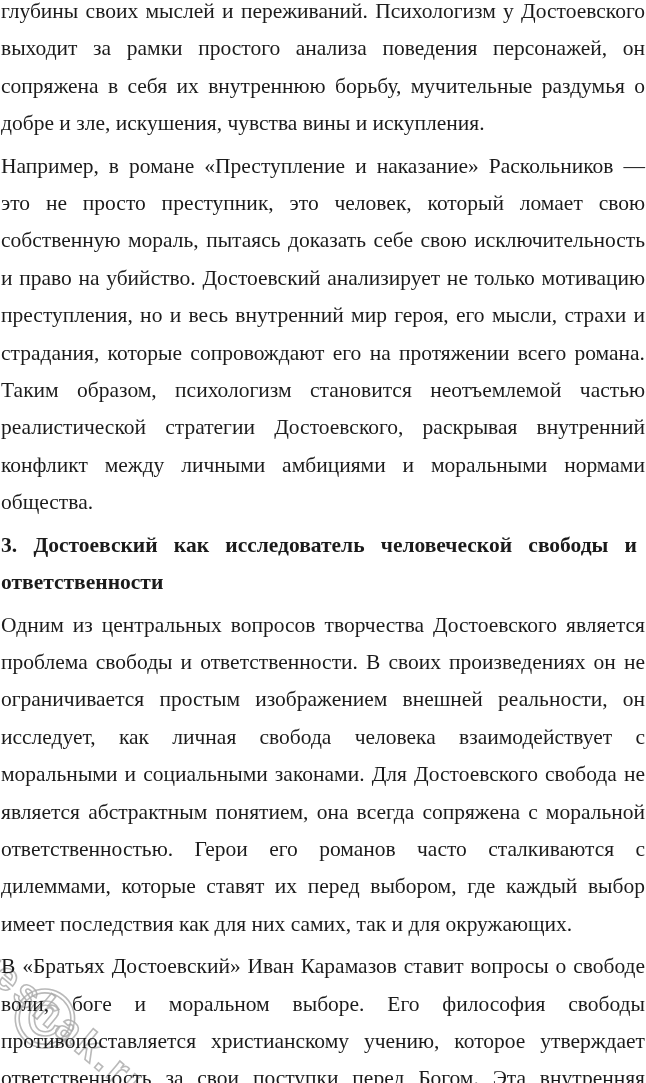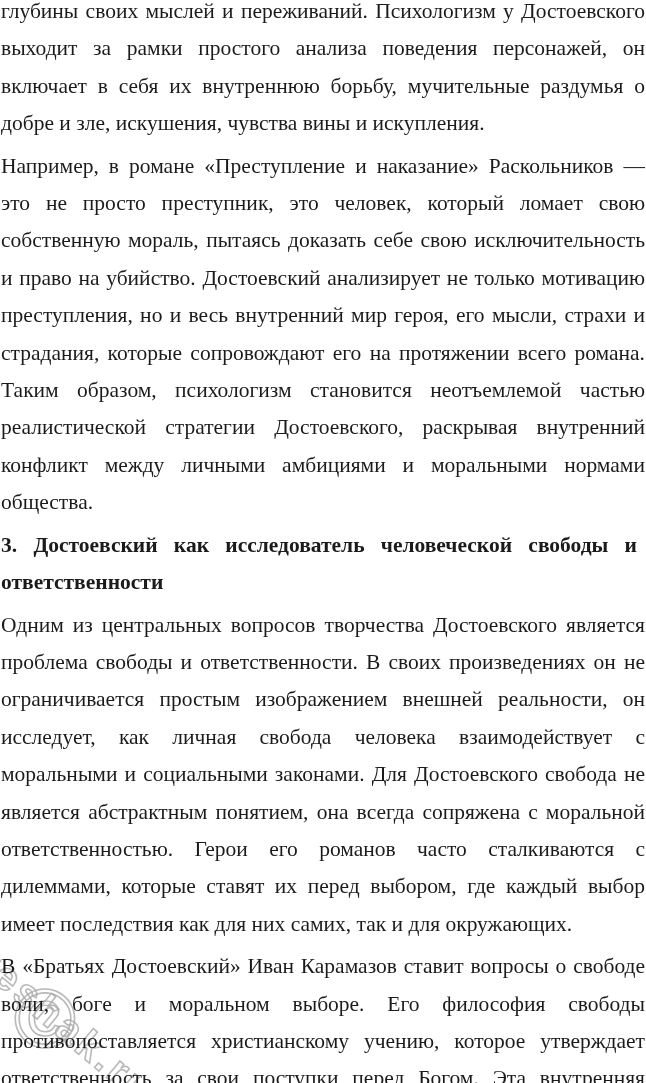--- a/index.html
+++ b/index.html
@@ -83,21 +83,21 @@
 <div class="page">
 
   <div class="watermark">
     <span class="wm-copy">©</span>
     <span class="wm-text">reshak.ru</span>
   </div>
 
   <div class="content">
 
     <p class="para">
-      <span>глубины своих мыслей и переживаний. Психологизм у Достоевского выходит за рамки простого анализа поведения персонажей, он включает в себя их внутреннюю борьбу, мучительные раздумья о добре и зле, искушения, чувства вины и искупления.</span>
+      <span>глубины своих мыслей и переживаний. Психологизм у Достоевского выходит за рамки простого анализа поведения персонажей, он сопряжена в себя их внутреннюю борьбу, мучительные раздумья о добре и зле, искушения, чувства вины и искупления.</span>
     </p>
 
     <p class="para">
       <span>Например, в романе </span><span class="seg-italic">«Преступление и наказание»</span><span> Раскольников — это не просто преступник, это человек, который ломает свою собственную мораль, пытаясь доказать себе свою исключительность и право на убийство. Достоевский анализирует не только мотивацию преступления, но и весь внутренний мир героя, его мысли, страхи и страдания, которые сопровождают его на протяжении всего романа. Таким образом, психологизм становится неотъемлемой частью реалистической стратегии Достоевского, раскрывая внутренний конфликт между личными амбициями и моральными нормами общества.</span>
     </p>
 
     <h2 class="heading">
       <span>3. Достоевский как исследователь человеческой свободы и ответственности</span>
     </h2>
 

